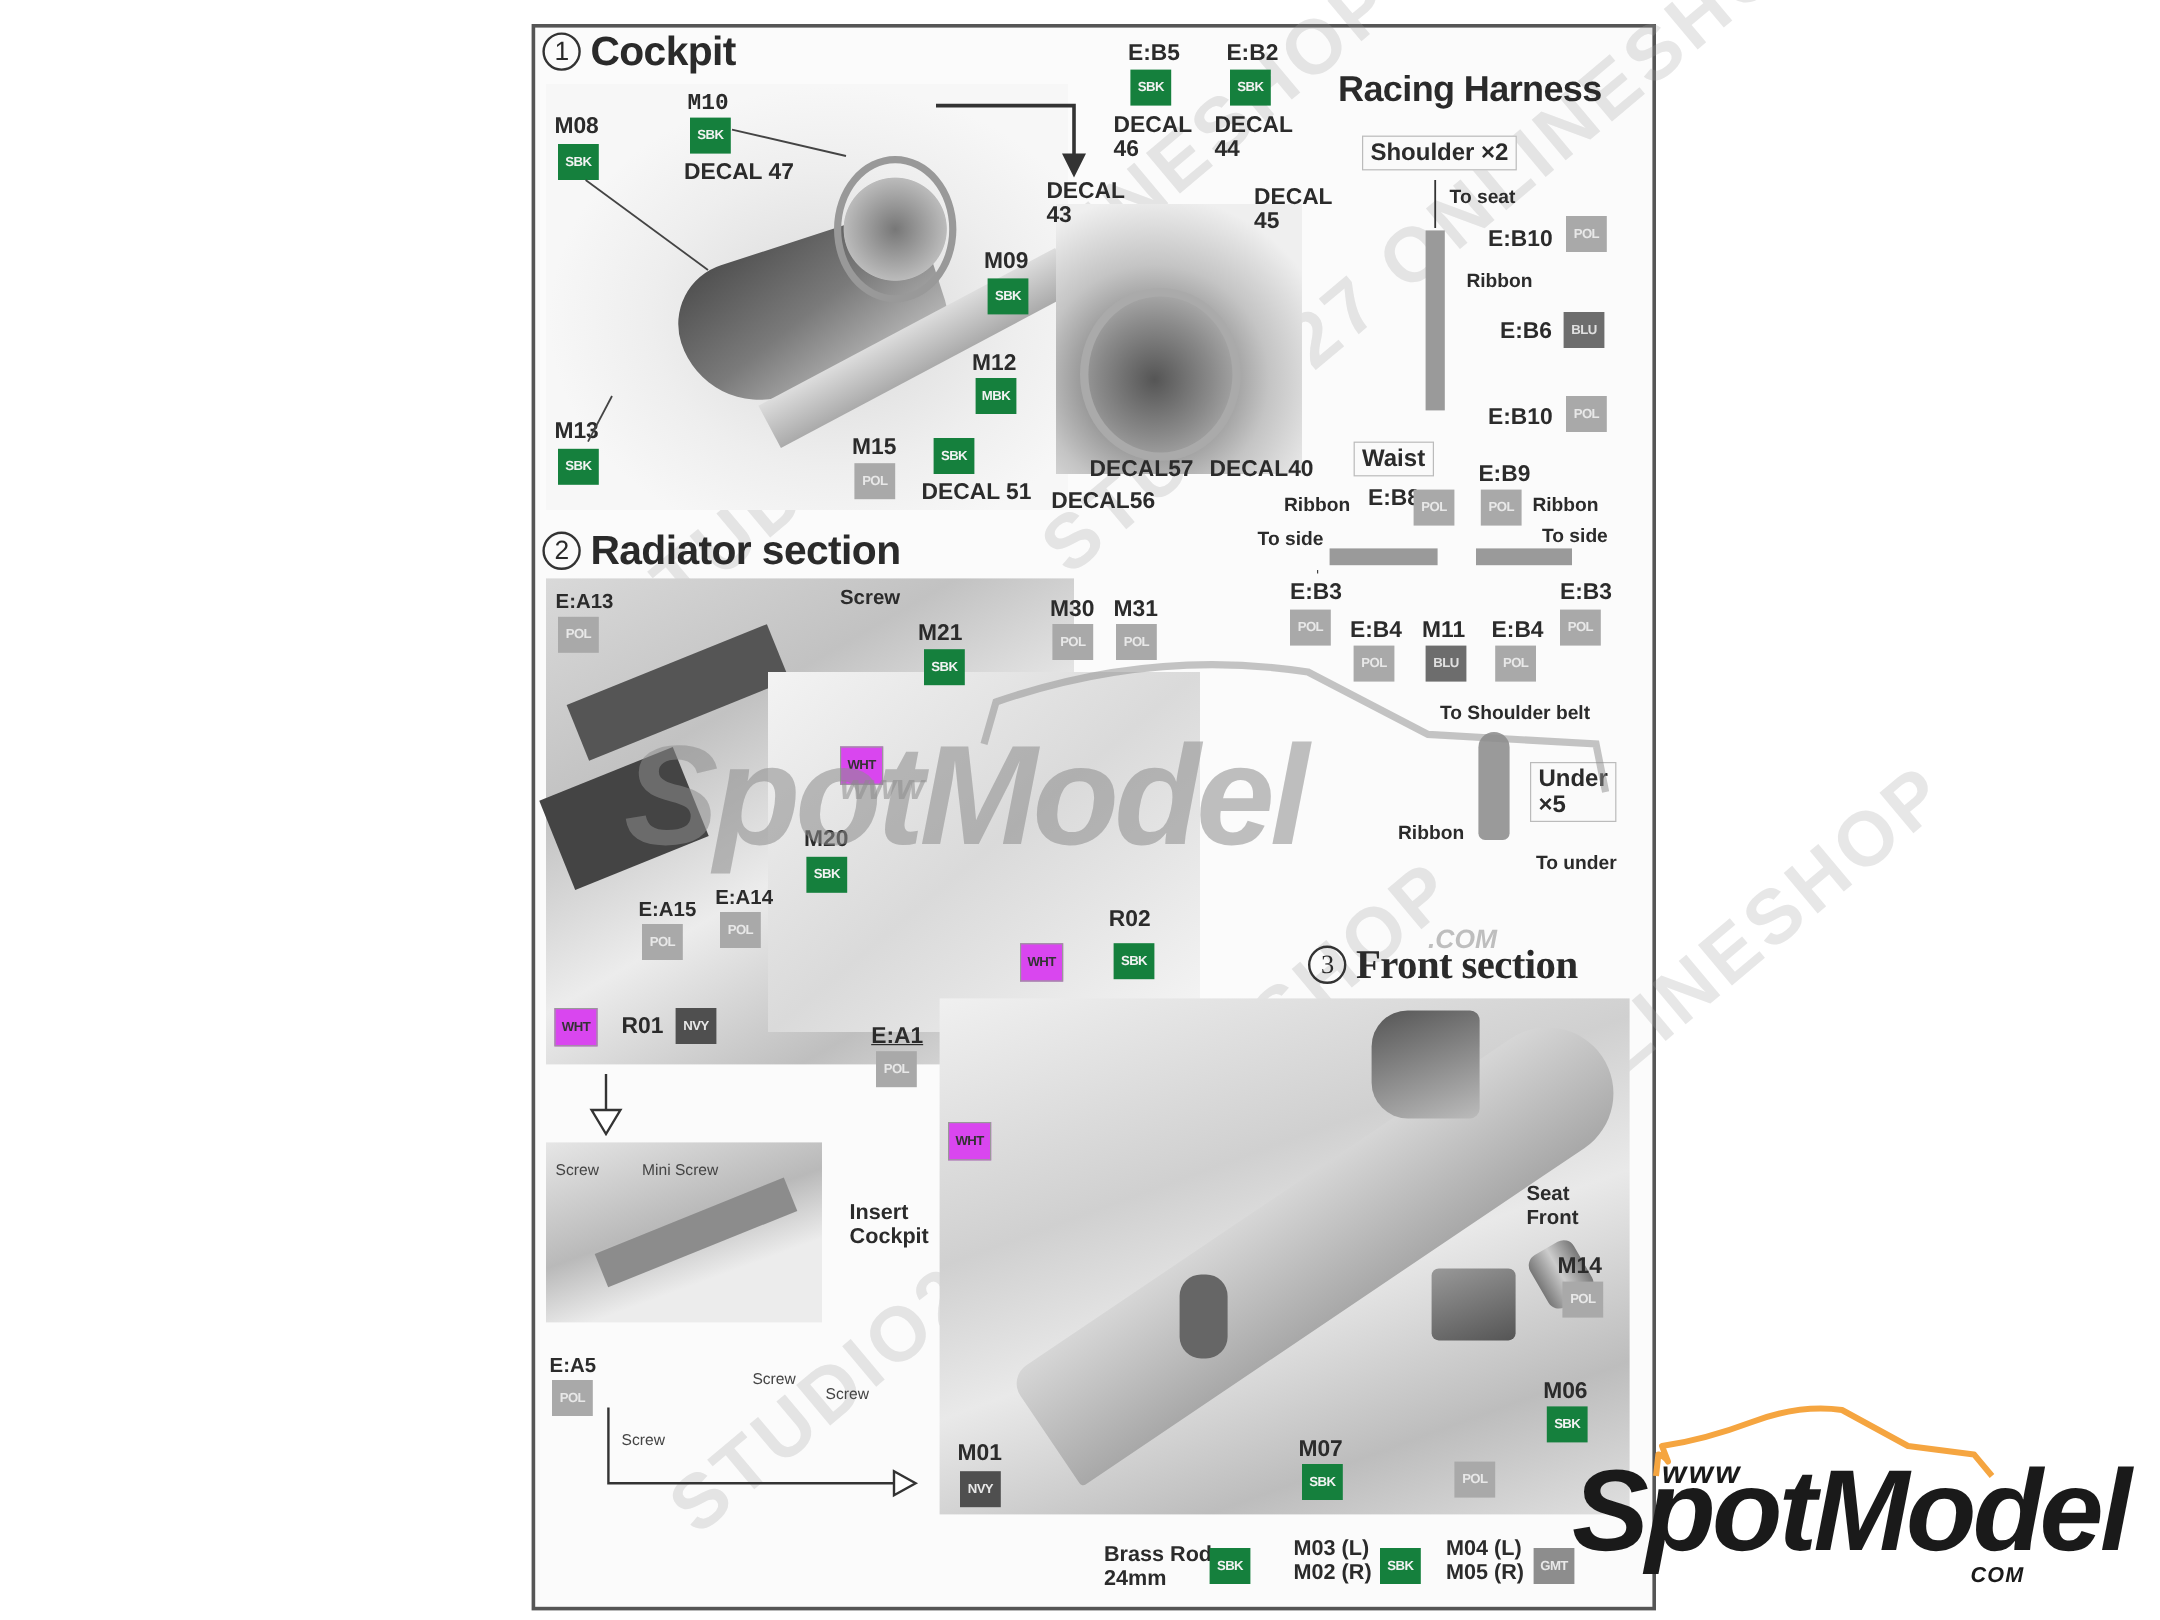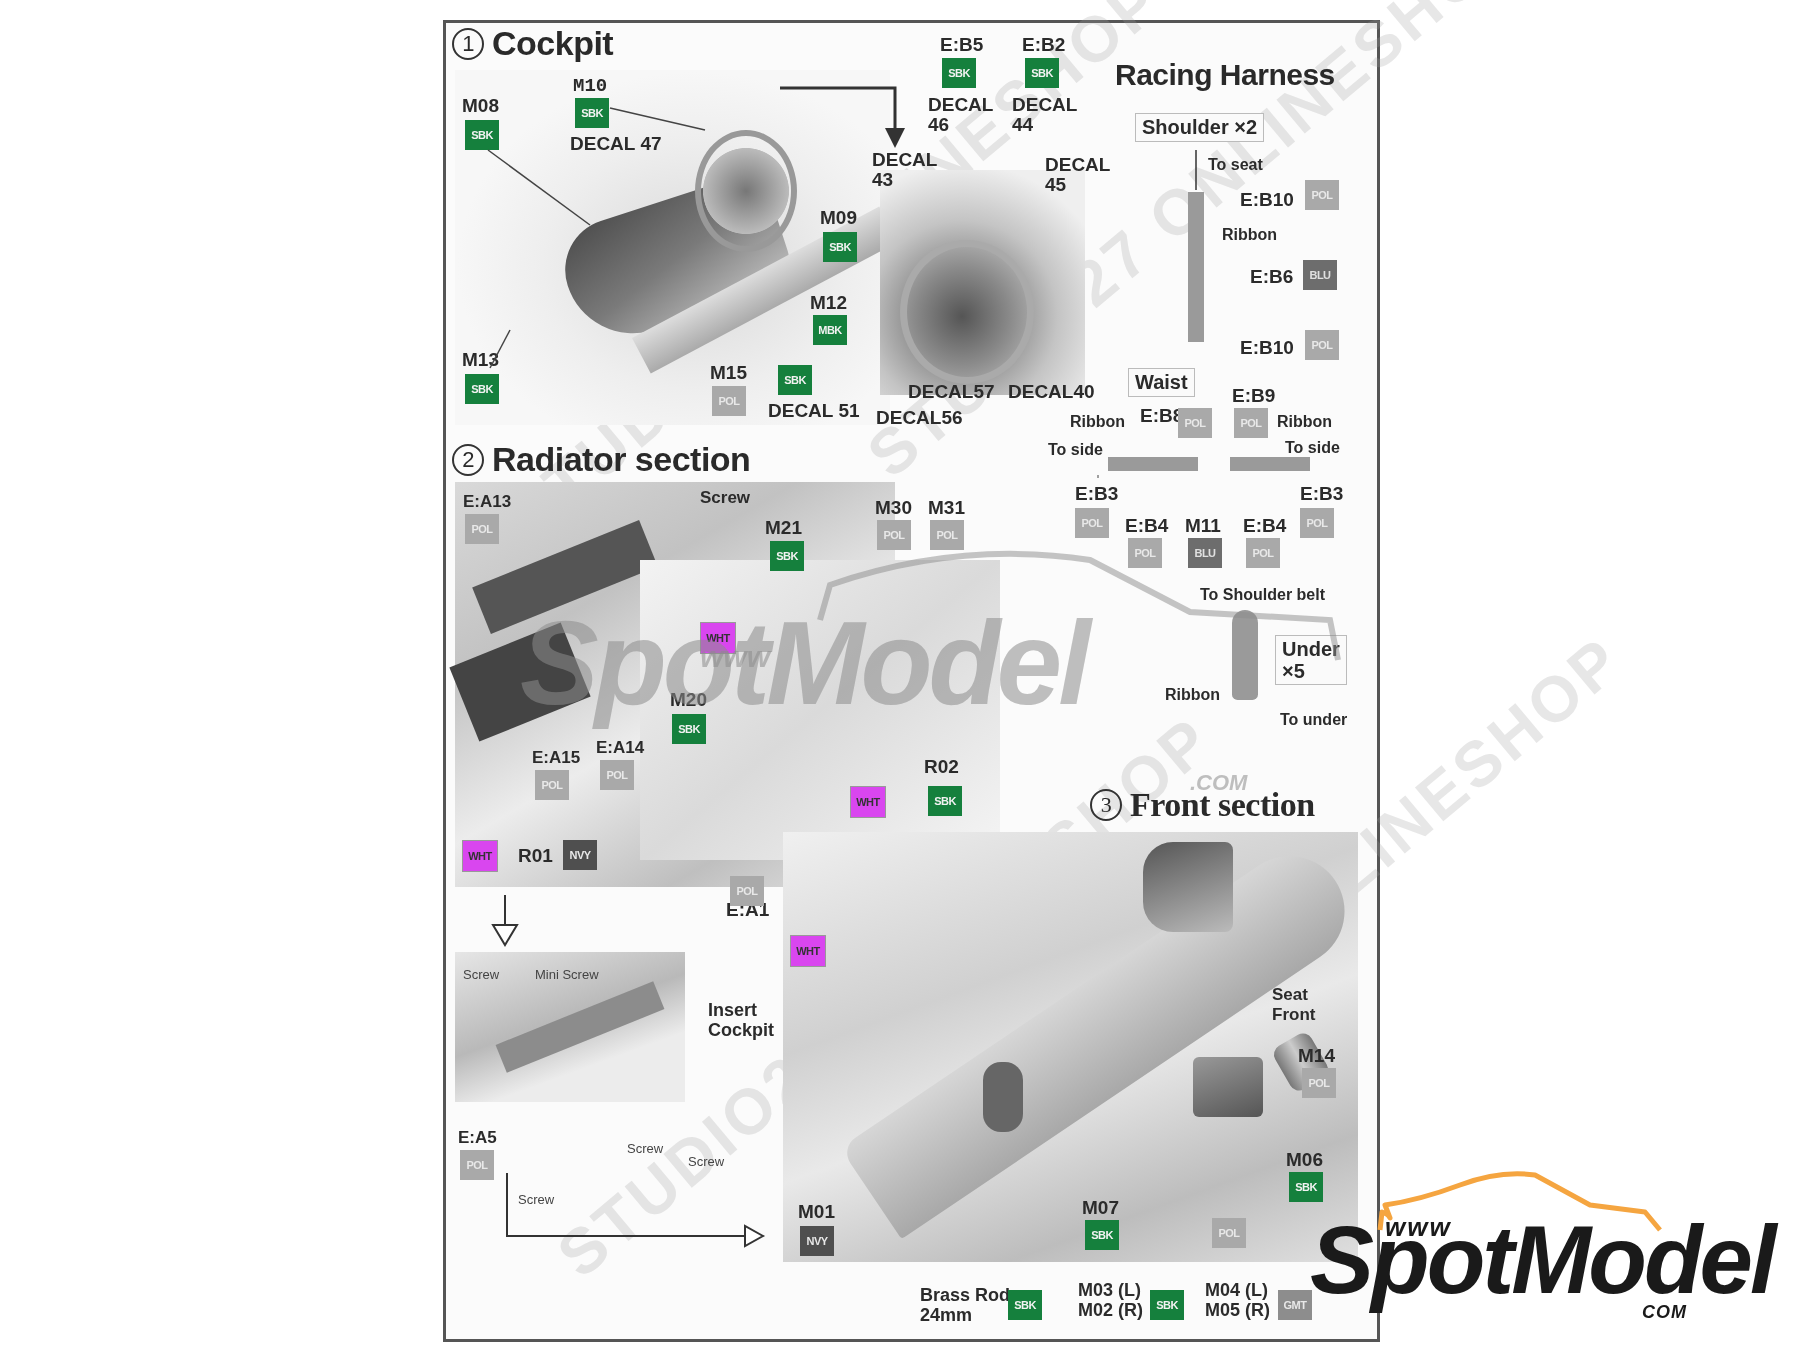--- a/index.html
+++ b/index.html
@@ -166,21 +166,21 @@
 <div class="badge pol" style="left:535px;top:770px;">POL</div>
 <div class="lbl" style="left:596px;top:738px;font-size:17px;">E:A14</div>
 <div class="badge pol" style="left:600px;top:760px;">POL</div>
 <div class="badge wht" style="left:850px;top:786px;">WHT</div>
 <div class="lbl" style="left:924px;top:757px;">R02</div>
 <div class="badge dark" style="left:928px;top:786px;">SBK</div>
 
 <div class="badge wht" style="left:462px;top:840px;">WHT</div>
 <div class="lbl" style="left:518px;top:846px;">R01</div>
 <div class="badge nvy" style="left:563px;top:840px;">NVY</div>
-<div class="lbl" style="left:726px;top:900px;">E:A1</div>
+<div class="lbl" style="left:726px;top:854px;text-decoration:underline;">E:A1</div>
 <div class="badge pol" style="left:730px;top:876px;">POL</div>
 
 <svg class="lines">
 
   <polyline points="780,88 895,88 895,130" fill="none" stroke="#333" stroke-width="3"></polyline>
   <polygon points="885,128 905,128 895,148" fill="#333"></polygon>
 
   <line x1="505" y1="895" x2="505" y2="925" stroke="#333" stroke-width="2"></line>
   <polygon points="493,925 517,925 505,945" fill="#fff" stroke="#333" stroke-width="2"></polygon>
 

